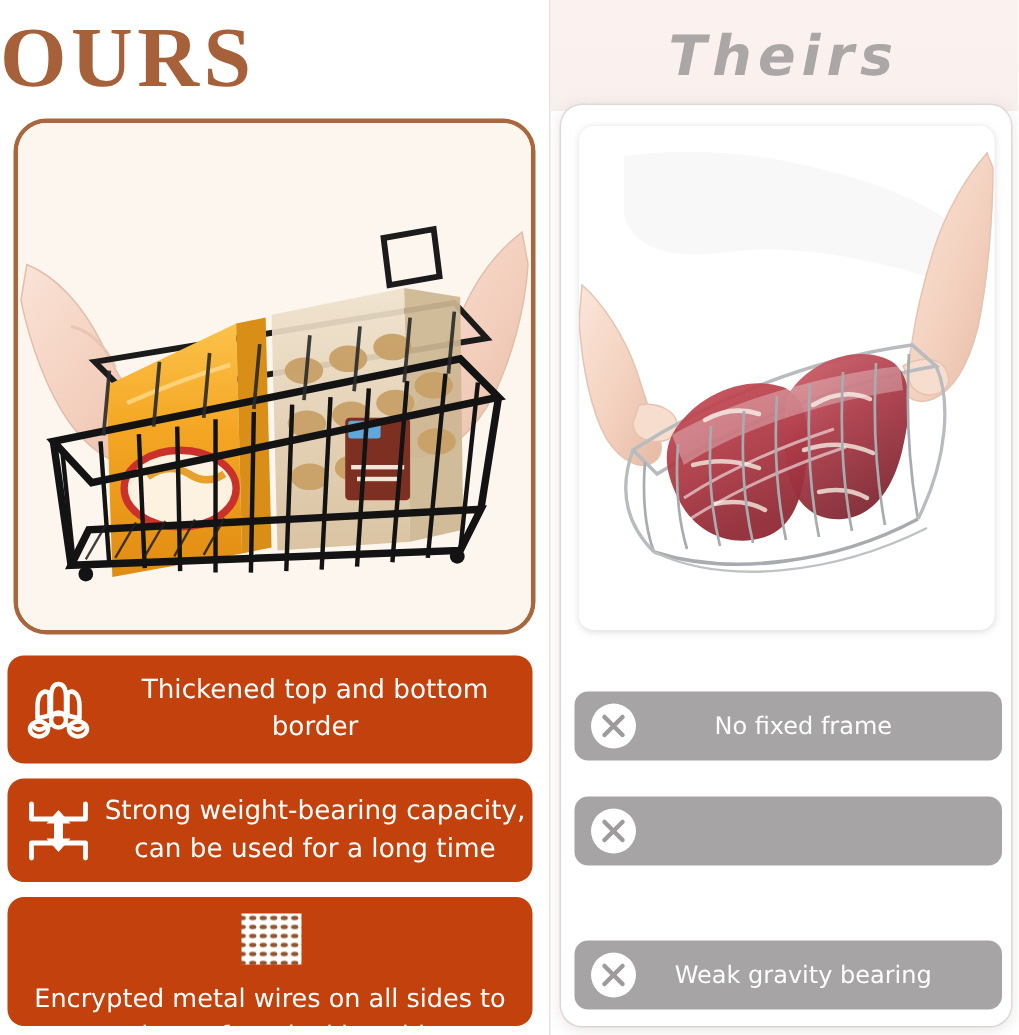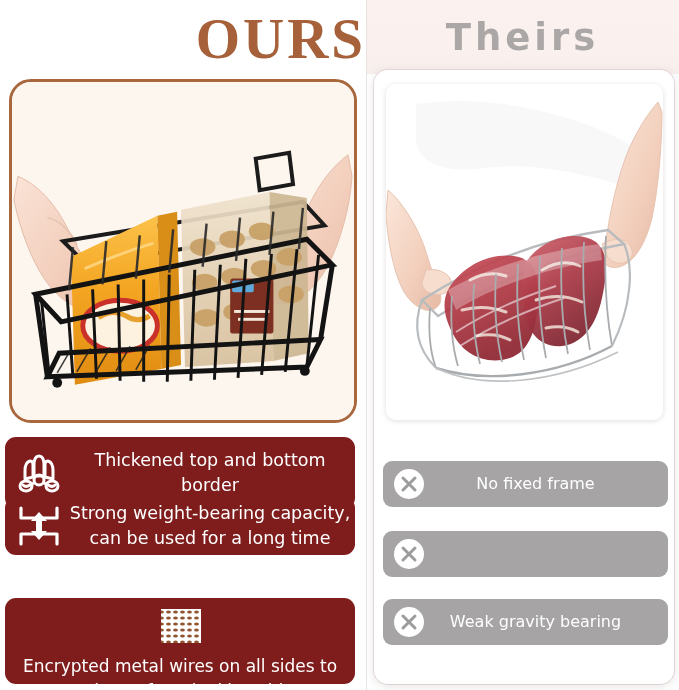--- a/index.html
+++ b/index.html
@@ -59,40 +59,41 @@
     border-radius: 14px;
     box-shadow: 0 2px 10px rgba(140,120,115,0.22), 0 0 0 1px rgba(225,218,216,0.75);
   }
 
   
   .title-ours {
     position: absolute;
     left: 0;
     top: 5px;
     width: 366px;
-    text-align: right;
+    text-align: left;
     font-family: "Liberation Serif", serif;
     font-size: 57px;
     font-weight: 700;
     letter-spacing: 3px;
     color: #a7613a;
     line-height: 68px;
   }
   .title-theirs {
     position: absolute;
     left: 366px;
     top: 12px;
     width: 313px;
     text-align: center;
     font-family: "DejaVu Sans", sans-serif;
     font-size: 37px;
     font-weight: 700;
     letter-spacing: 4px;
     color: #aaa7a6;
     line-height: 52px;
+    font-style: italic;
   }
 
   
   .photo-left {
     position: absolute;
     left: 9px;
     top: 79px;
     width: 348px;
     height: 344px;
     box-sizing: border-box;
@@ -114,21 +115,21 @@
     overflow: hidden;
   }
   .scene { position: absolute; inset: 0; }
 
   
   .pill-left {
     position: absolute;
     left: 5px;
     width: 350px;
     box-sizing: border-box;
-    background: #7f1d1d;
+    background: #c2410c;
     border-radius: 11px;
     display: flex;
     align-items: center;
     padding: 0 2px 0 4px;
   }
   .pill-left .ico {
     flex: 0 0 auto;
     width: 60px;
     height: 56px;
     display: flex;
@@ -139,21 +140,21 @@
     flex: 1 1 auto;
     text-align: center;
     color: #ffffff;
     font-family: "DejaVu Sans", sans-serif;
     font-size: 17.5px;
     font-weight: 400;
     line-height: 25px;
     padding-right: 2px;
   }
   .pl1 { top: 437px; height: 72px; }
-  .pl2 { top: 497px; height: 58px; }
+  .pl2 { top: 519px; height: 69px; }
   .pl3 { top: 598px; height: 86px; flex-direction: column; }
   .pl3 .txt { font-size: 17px; line-height: 25px; }
 
   
   .pill-right {
     position: absolute;
     left: 383px;
     width: 285px;
     height: 46px;
     box-sizing: border-box;
@@ -175,21 +176,21 @@
     flex: 1 1 auto;
     text-align: center;
     color: #ffffff;
     font-family: "DejaVu Sans", sans-serif;
     font-size: 16px;
     line-height: 20px;
     padding-right: 26px;
   }
   .pr1 { top: 461px; }
   .pr2 { top: 531px; }
-  .pr3 { top: 599px; }
+  .pr3 { top: 627px; }
 </style>
 </head>
 <body>
 
 <div class="stage">
 
   <div class="panel panel-left">
 
     <div class="title-ours">OURS</div>
 

